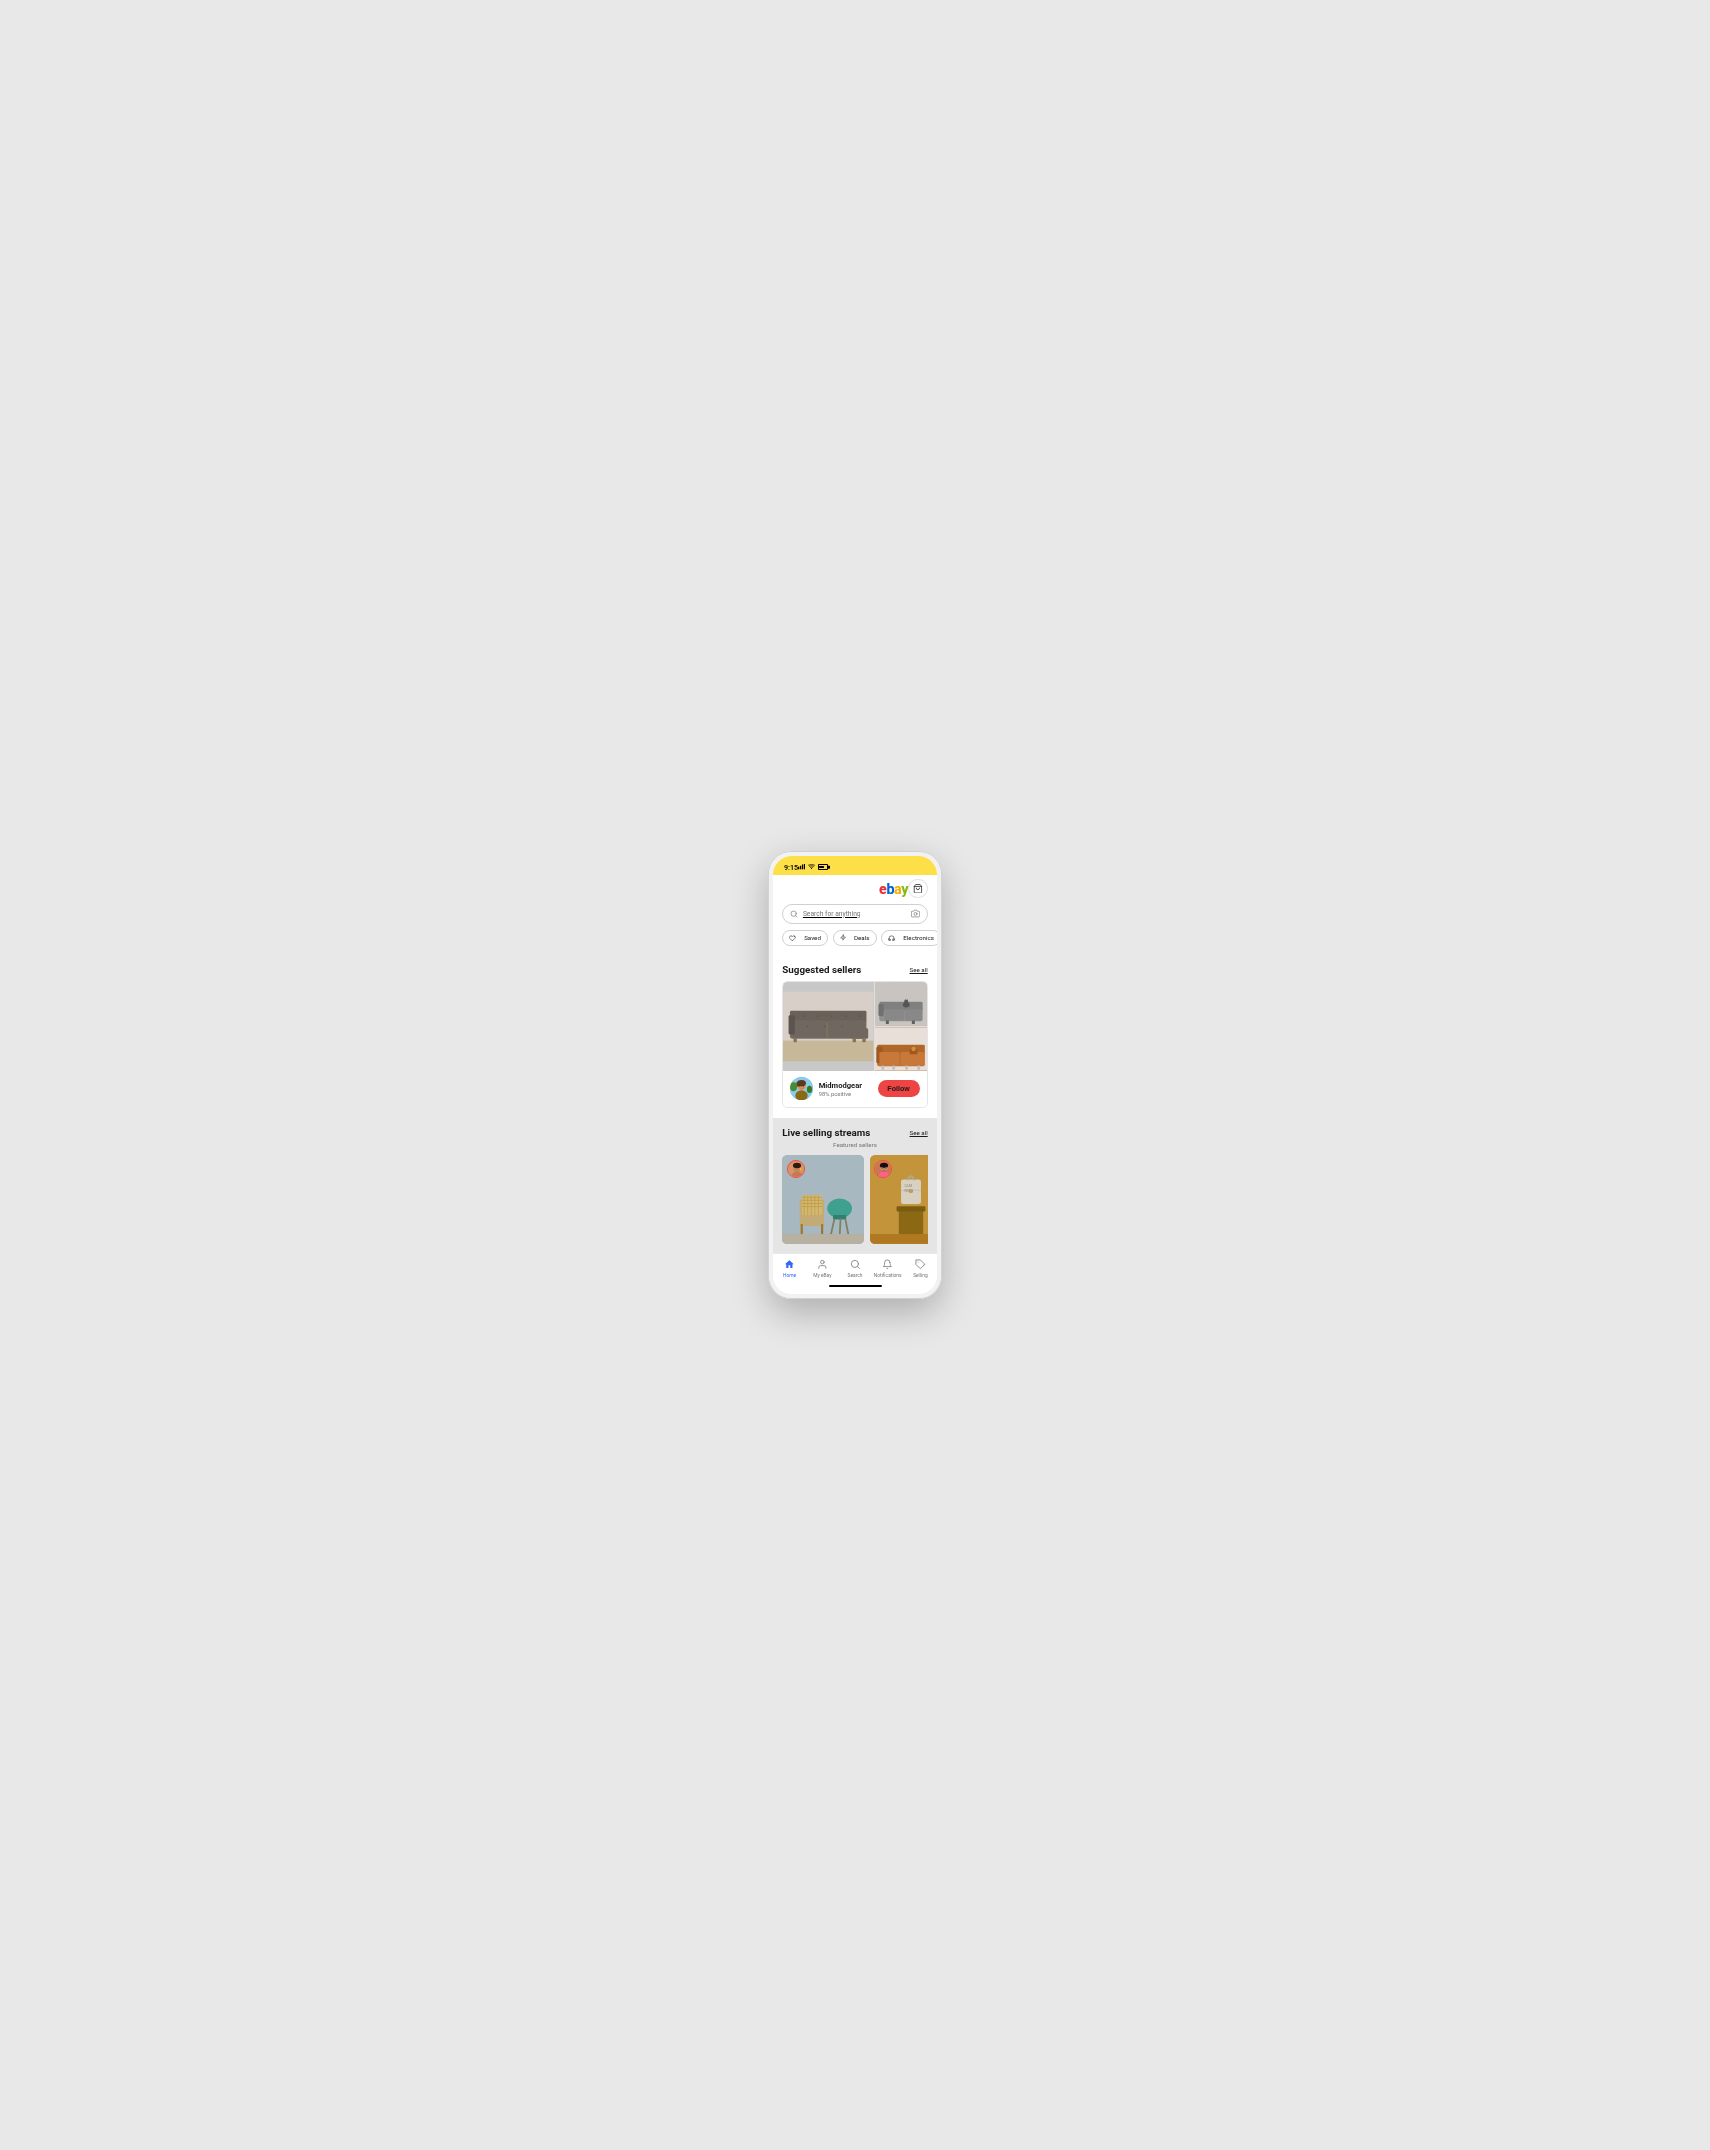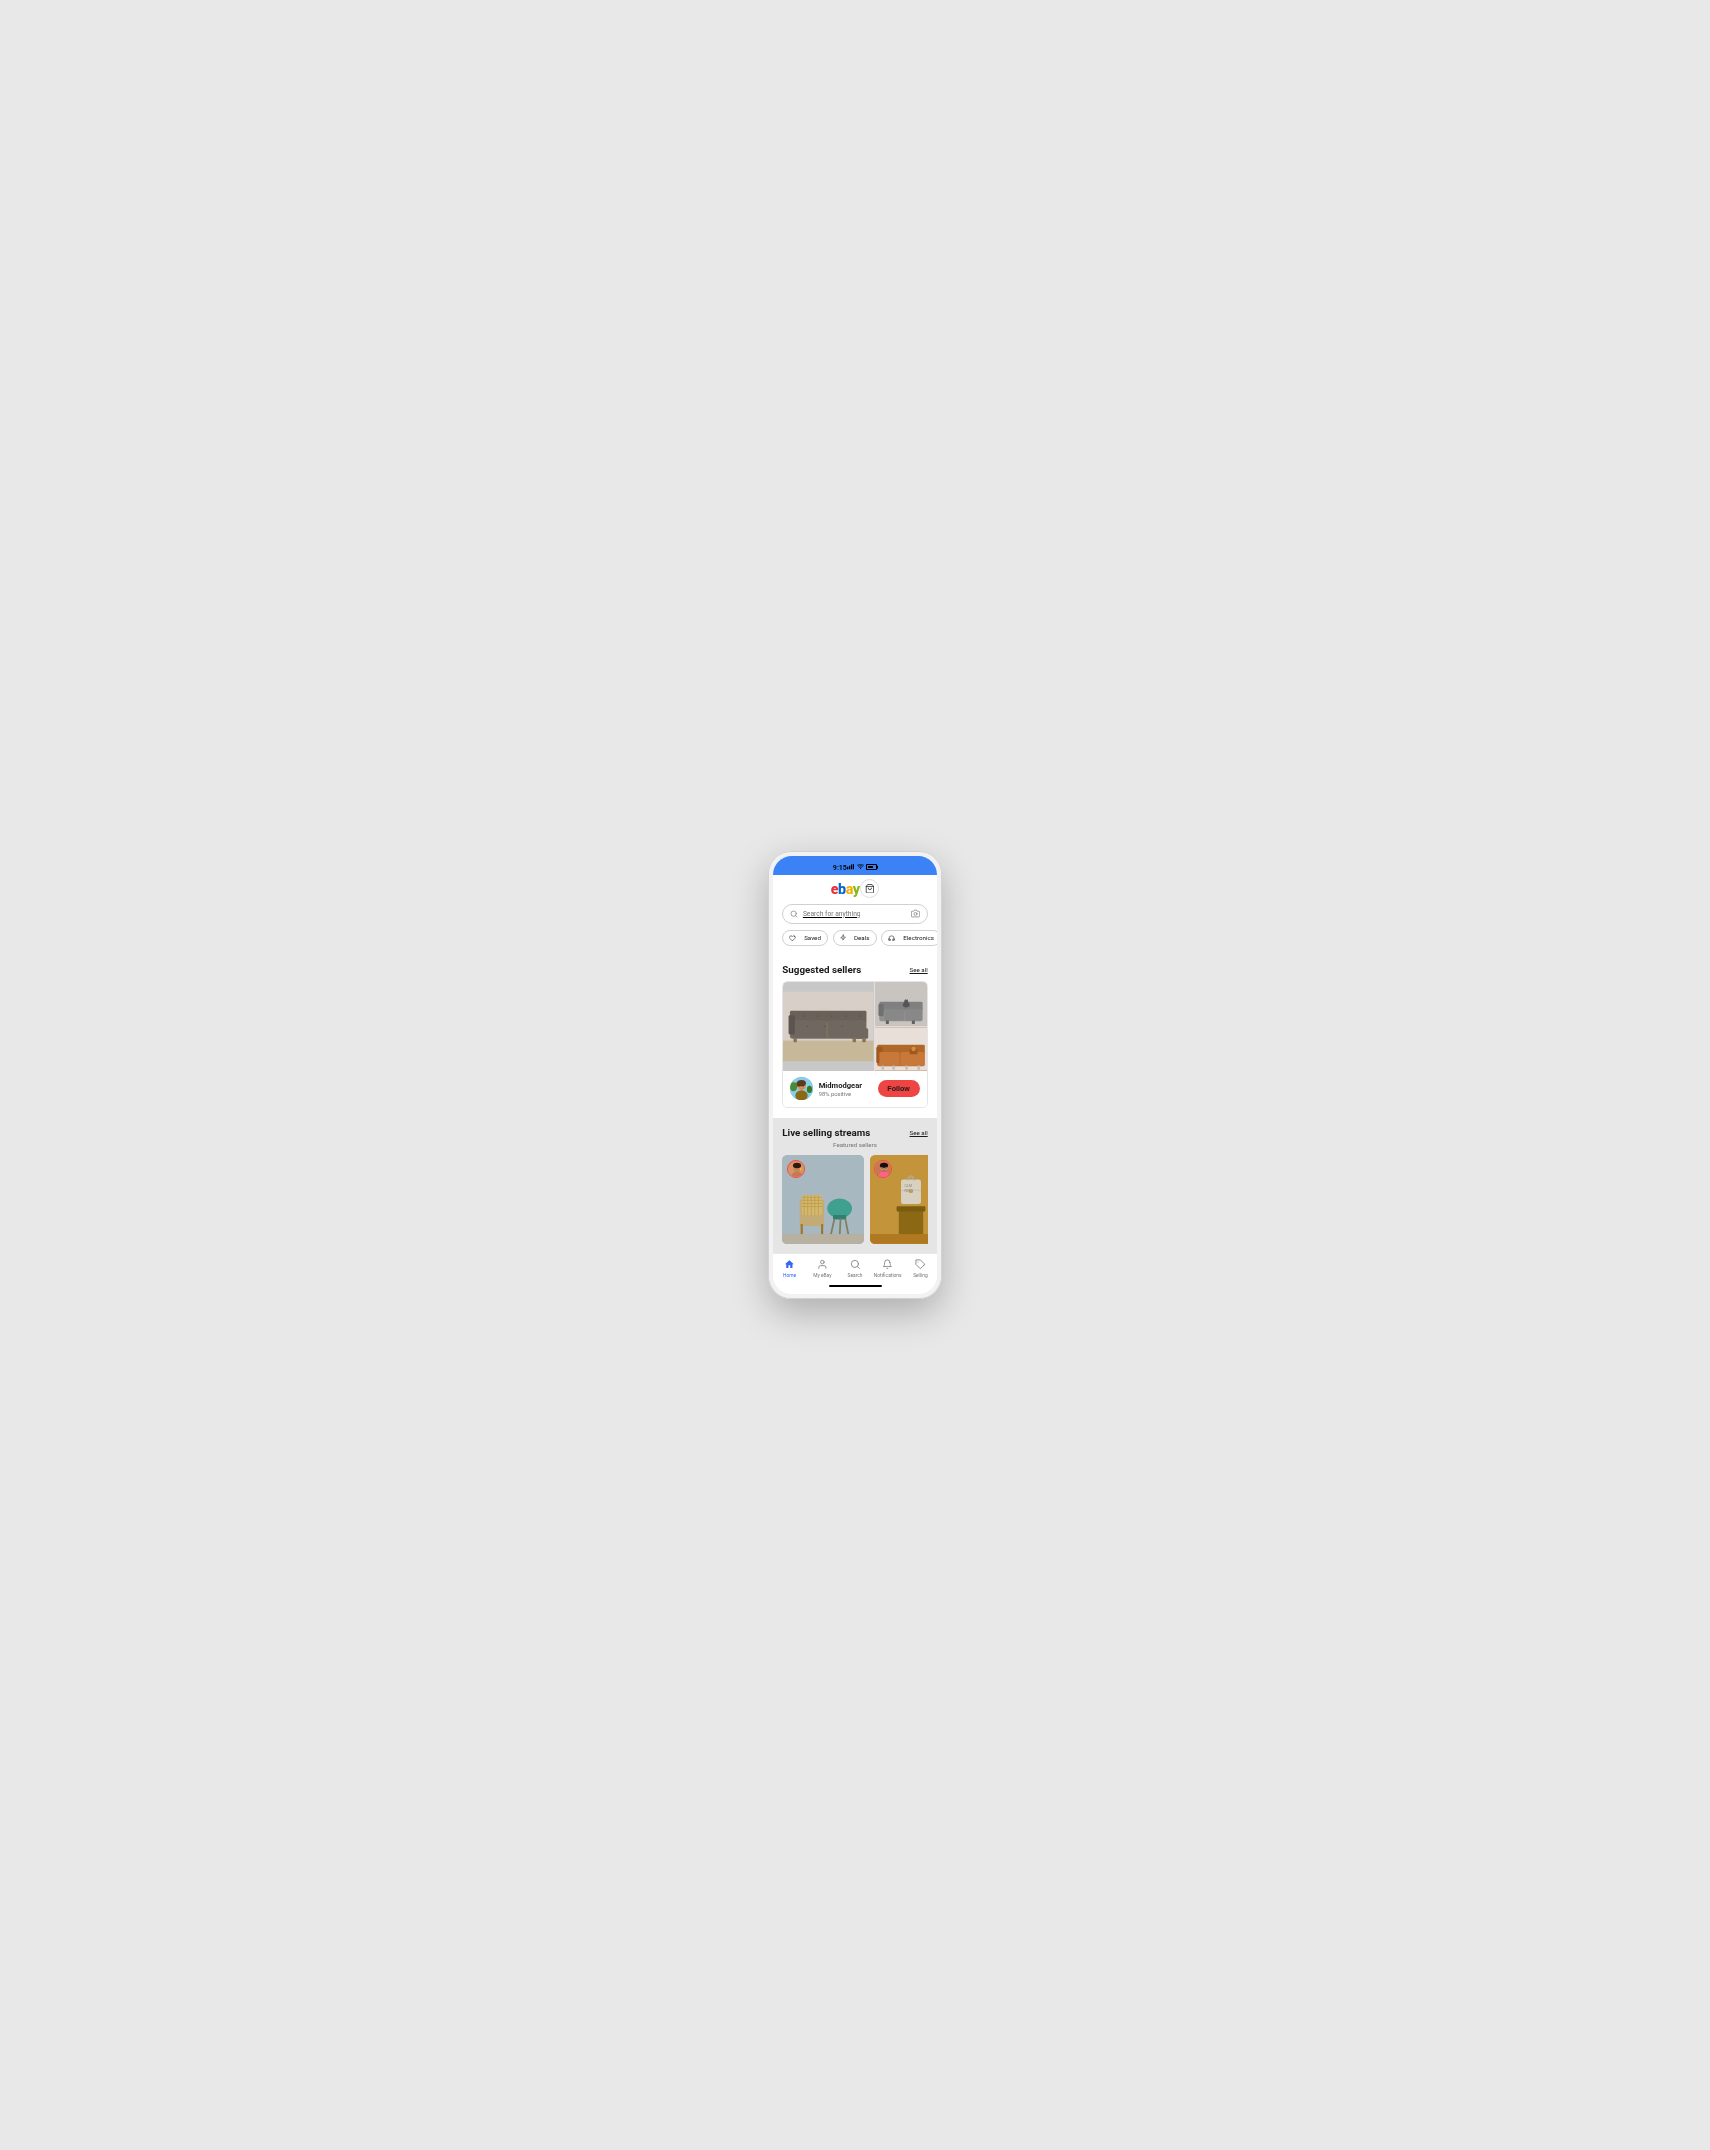--- a/index.html
+++ b/index.html
@@ -25,24 +25,24 @@
     .phone-screen {
       background: #ffffff;
       border-radius: 18.7px;
       overflow: hidden;
       position: relative;
     }
 
     
     .status-bar {
       display: flex;
-      justify-content: center;
+      justify-content: flex-start;
       align-items: center;
       padding: 6.2px 10.7px 3.6px;
-      background: #3b82f6;
+      background: #fde047;
     }
 
     .status-time {
       font-size: 7.1px;
       font-weight: 600;
       color: #000;
     }
 
     .status-icons {
       display: flex;
@@ -86,21 +86,21 @@
     .battery-fill {
       width: 60%;
       height: 100%;
       background: #000;
       border-radius: 0.4px;
     }
 
     
     .header {
       display: flex;
-      justify-content: center;
+      justify-content: flex-end;
       align-items: center;
       padding: 3.6px 9px 5.3px;
       background: #fff;
     }
 
     .ebay-logo {
       font-size: 14.3px;
       font-weight: 800;
       letter-spacing: -0.4px;
     }

